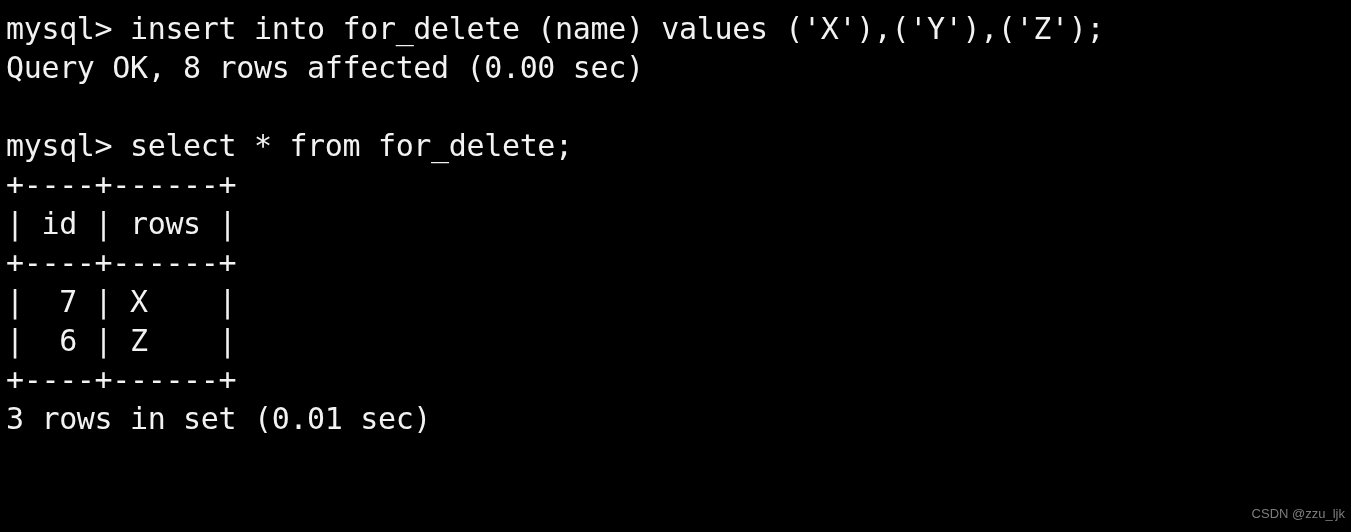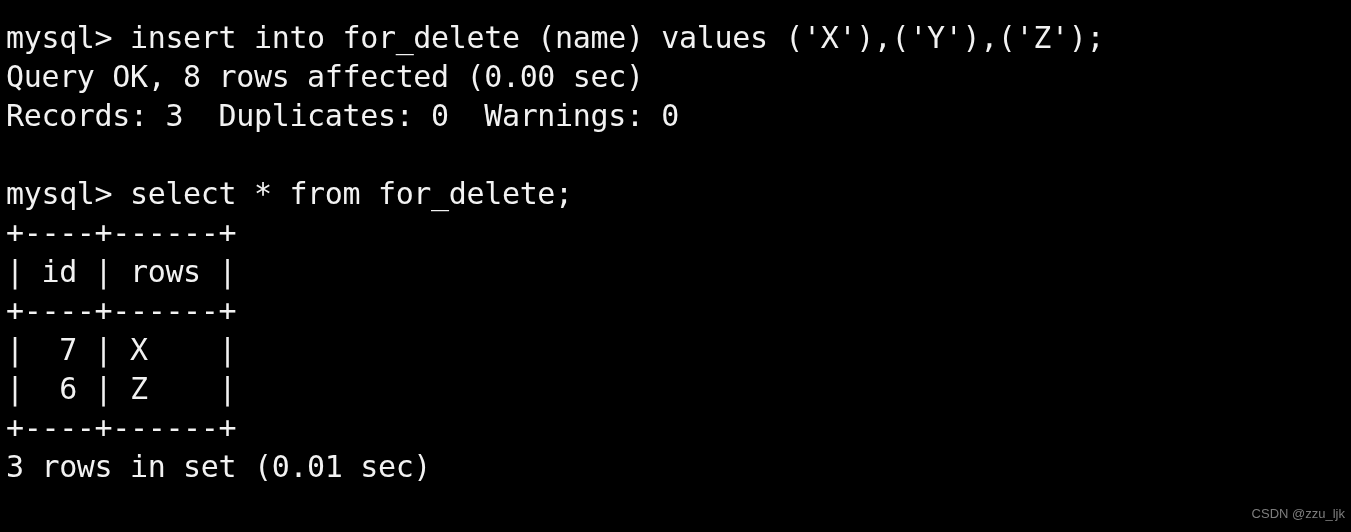--- a/index.html
+++ b/index.html
@@ -16,21 +16,21 @@
     font-family: "DejaVu Sans Mono", "Liberation Mono", monospace;
   }
   #terminal {
     position: absolute;
     left: 0;
     top: 0;
     width: 1351px;
     height: 532px;
     background: #000000;
     box-sizing: border-box;
-    padding: 18px 0 0 6px;
+    padding: 9px 0 0 6px;
   }
   .term-line {
     font-family: "DejaVu Sans Mono", "Liberation Mono", monospace;
     font-size: 30px;
     line-height: 39px;
     height: 39px;
     color: #f2f2f2;
     white-space: pre;
     letter-spacing: -0.35px;
     -webkit-font-smoothing: antialiased;
@@ -49,21 +49,20 @@
     white-space: pre;
     margin-top: 44px;
   }
 </style>
 </head>
 <body>
 
 <div id="terminal">
   <div class="term-line">mysql&gt; insert into for_delete (name) values ('X'),('Y'),('Z');</div>
   <div class="term-line">Query OK, 8 rows affected (0.00 sec)</div>
-  <div class="term-line">Records: 3  Duplicates: 0  Warnings: 0</div>
   <div class="term-line blank"> </div>
   <div class="term-line">mysql&gt; select * from for_delete;</div>
   <div class="term-line">+----+------+</div>
   <div class="term-line">| id | rows |</div>
   <div class="term-line">+----+------+</div>
   <div class="term-line">|  7 | X    |</div>
   <div class="term-line">|  6 | Z    |</div>
   <div class="term-line">+----+------+</div>
   <div class="term-line">3 rows in set (0.01 sec)</div>
 </div>

